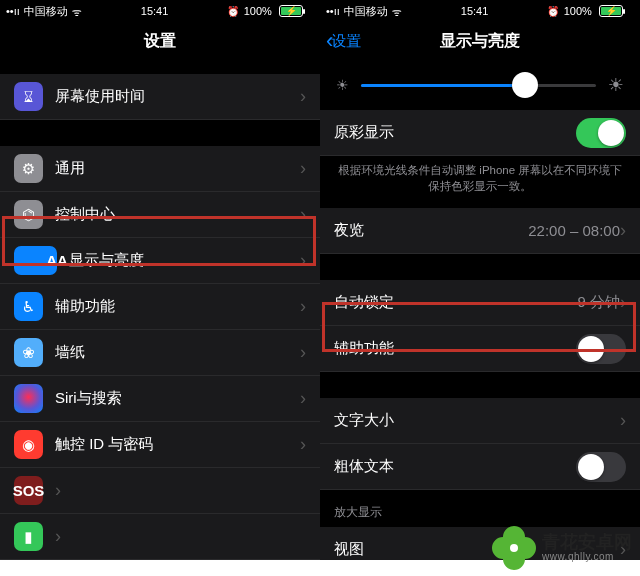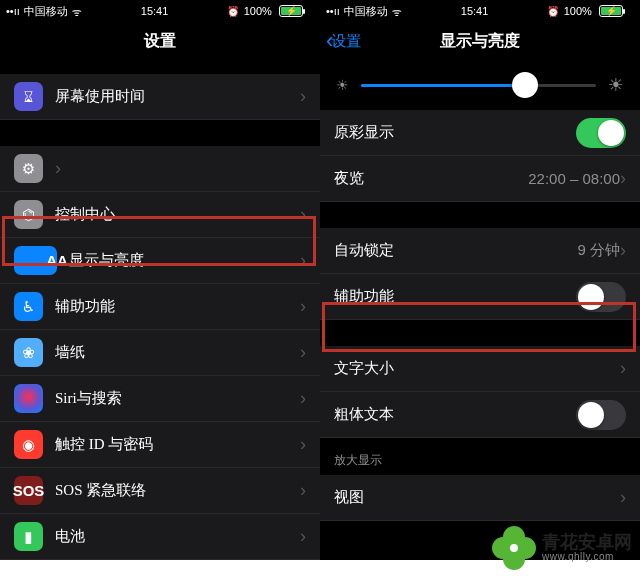--- a/index.html
+++ b/index.html
@@ -19,21 +19,21 @@
   .battfill { background:#34c759; height:8px; width:20px; margin-left:1px; border-radius:1px; }
   .bolt { position: relative; left: -16px; font-size: 9px; color:#fff; }
 
   .navbar { height: 38px; position: relative; display:flex; align-items:center; justify-content:center; }
   .navbar .title { font-size: 16px; font-weight: 600; }
   .navbar .back { position: absolute; left: 6px; color:#0a84ff; font-size: 15px; display:flex; align-items:center; }
   .navbar .back .chev { font-size: 22px; line-height: 1; margin-right: -2px; }
 
   .row { height: 46px; display:flex; align-items:center; padding: 0 14px; background:#1a1a1c; border-bottom: 1px solid #2a2a2c; position: relative; }
   .row .icon { width:29px; height:29px; border-radius:7px; display:flex; align-items:center; justify-content:center; font-size:15px; margin-right:12px; flex-shrink:0; color:#fff; }
-  .row .label { flex:1; font-size:15px; color:#fff;font-family:Liberation Serif, serif; }
+  .row .label { flex:1; font-size:15px; color:#fff; }
   .row .value { font-size:15px; color:#8e8e93; }
   .row .chevron { color:#555; font-size:18px; }
   .gap { height: 26px; background:#000; }
   .smallgap { height: 14px; background:#000; }
 
   .ic-hourglass { background:#5856d6; }
   .ic-gear { background:#8e8e93; }
   .ic-control { background:#8e8e93; }
   .ic-display { background:#0a84ff;padding-left:43px; }
   .ic-access { background:#0a84ff; }
@@ -103,20 +103,21 @@
     <div class="smallgap"></div>
     <div class="row">
       <div class="icon ic-hourglass">⌛︎</div>
       <div class="label">屏幕使用时间</div>
       <div class="chevron">›</div>
     </div>
 
     <div class="gap"></div>
     <div class="row">
       <div class="icon ic-gear">⚙︎</div>
+      <div class="label">通用</div>
       <div class="chevron">›</div>
     </div>
     <div class="row">
       <div class="icon ic-control">⌬</div>
       <div class="label">控制中心</div>
       <div class="chevron">›</div>
     </div>
     <div class="row">
       <div class="icon ic-display" style="font-weight:700;">AA</div>
       <div class="label">显示与亮度</div>
@@ -137,26 +138,24 @@
       <div class="label">Siri与搜索</div>
       <div class="chevron">›</div>
     </div>
     <div class="row">
       <div class="icon ic-touch">◉</div>
       <div class="label">触控 ID 与密码</div>
       <div class="chevron">›</div>
     </div>
     <div class="row">
       <div class="icon ic-sos">SOS</div>
-      <div class="label">SOS 紧急联络</div>
       <div class="chevron">›</div>
     </div>
     <div class="row">
       <div class="icon ic-batt">▮</div>
-      <div class="label">电池</div>
       <div class="chevron">›</div>
     </div>
 
     <div class="redbox" style="left:2px; top:216px; width:314px; height:50px;"></div>
   </div>
 
   <div class="phone right">
     <div class="status">
       <div class="sl">
         <span>••ıı</span>
@@ -192,20 +191,21 @@
       </div>
       <span class="sun" style="font-size:18px;">☀︎</span>
     </div>
 
     <div class="row">
       <div class="label">原彩显示</div>
       <div class="toggle on">
           <div class="knob"></div>
         </div>
     </div>
+    <div class="desc">根据环境光线条件自动调整 iPhone 屏幕以在不同环境下保持色彩显示一致。</div>
 
     <div class="row">
       <div class="label">夜览</div>
       <div class="value">22:00 – 08:00</div>
       <div class="chevron">›</div>
     </div>
 
     <div class="gap"></div>
     <div class="row">
       <div class="label">自动锁定</div>

